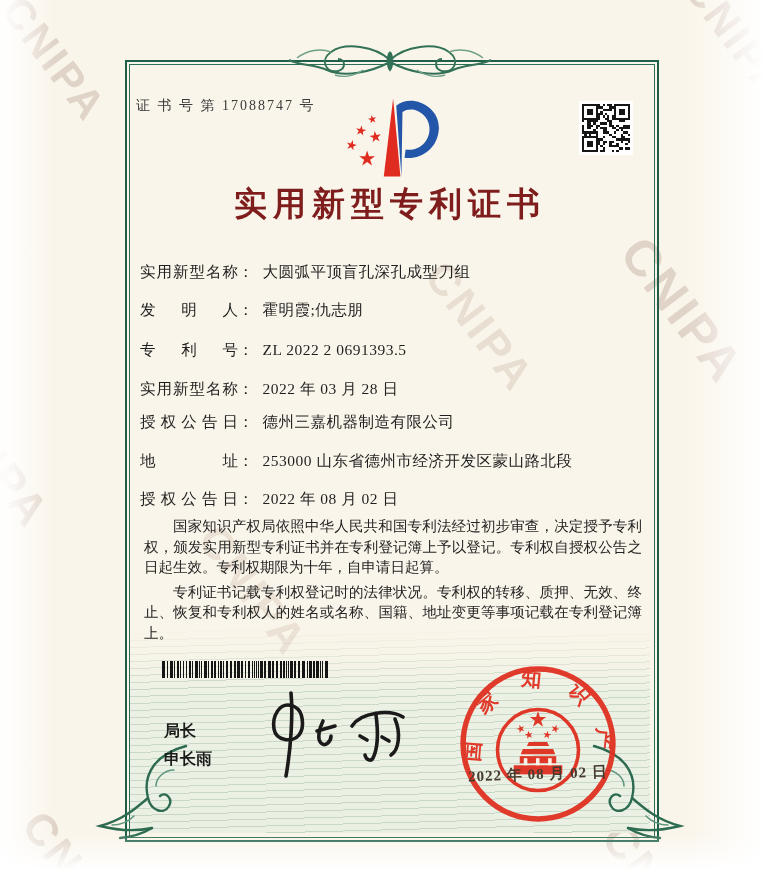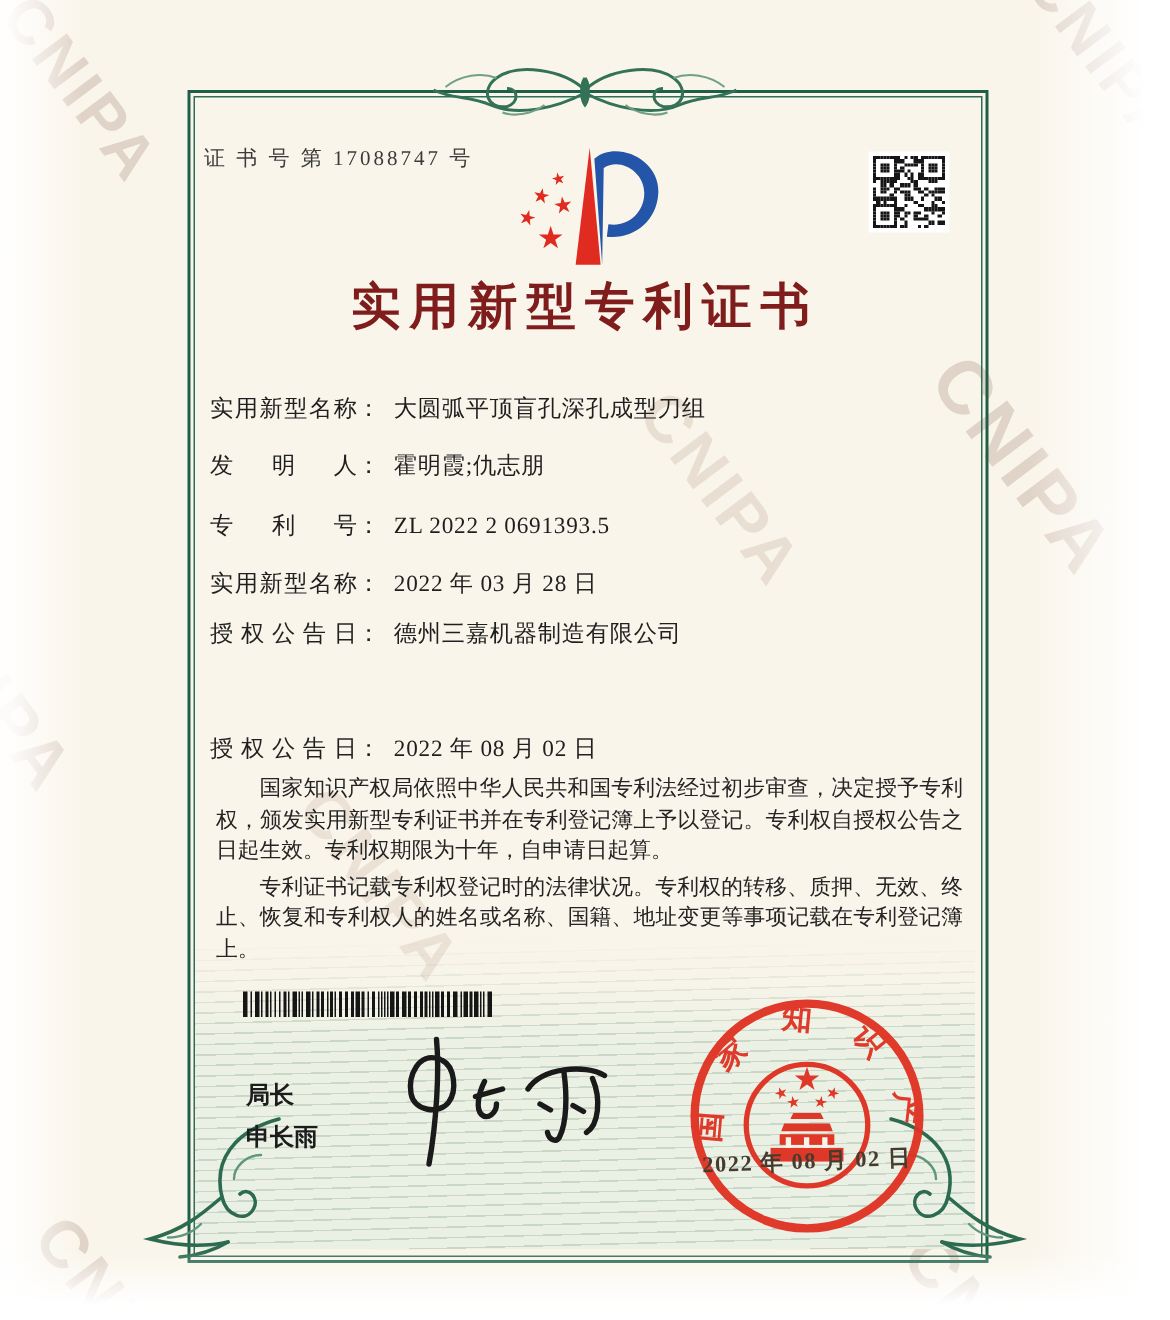--- a/index.html
+++ b/index.html
@@ -589,20 +589,23 @@
   </div>
   <div class="z frow" style="top:340px">
     <span class="flabel">专利号</span><span>：</span><span class="fvalue">ZL 2022 2 0691393.5</span>
   </div>
   <div class="z frow" style="top:379px">
     <span class="flabel">实用新型名称</span><span>：</span><span class="fvalue">2022 年 03 月 28 日</span>
   </div>
   <div class="z frow" style="top:412px">
     <span class="flabel">授权公告日</span><span>：</span><span class="fvalue">德州三嘉机器制造有限公司</span>
   </div>
+  <div class="z frow" style="top:451px">
+    <span class="flabel">地址</span><span>：</span><span class="fvalue">253000 山东省德州市经济开发区蒙山路北段</span>
+  </div>
   <div class="z frow" style="top:489px">
     <span class="flabel">授权公告日</span><span>：</span><span class="fvalue">2022 年 08 月 02 日</span>
   </div>
 
   <div class="z body-text">
     <p>国家知识产权局依照中华人民共和国专利法经过初步审查，决定授予专利权，颁发实用新型专利证书并在专利登记簿上予以登记。专利权自授权公告之日起生效。专利权期限为十年，自申请日起算。</p>
     <p>专利证书记载专利权登记时的法律状况。专利权的转移、质押、无效、终止、恢复和专利权人的姓名或名称、国籍、地址变更等事项记载在专利登记簿上。</p>
   </div>
 
   <div class="z barcode" id="barcode">

